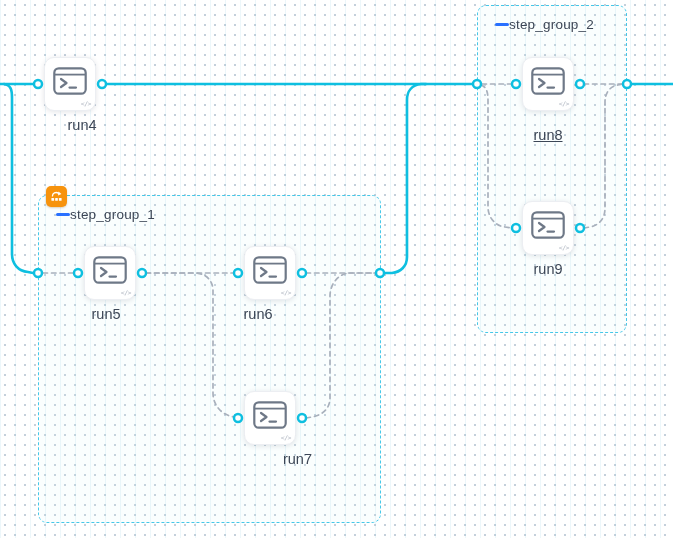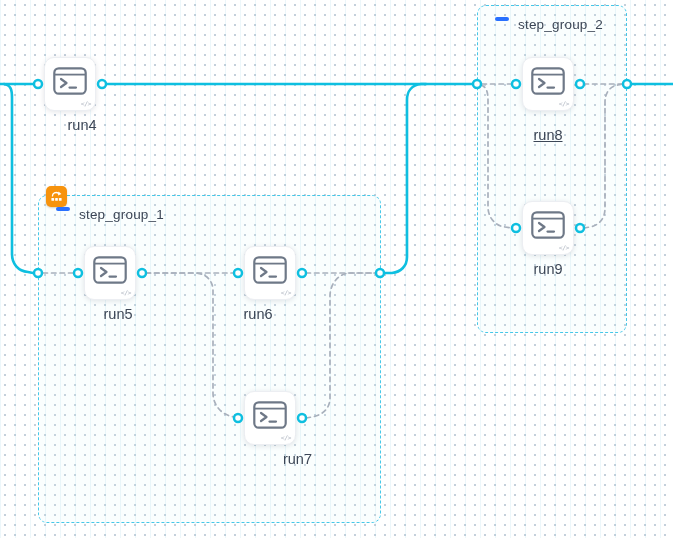--- a/index.html
+++ b/index.html
@@ -22,21 +22,21 @@
   .port{fill:#ffffff;stroke:var(--port-ring);stroke-width:2.5px;}
   .group{
     position:absolute;z-index:1;
     border:1.6px dashed var(--group-border);
     border-radius:9px;
     background:rgba(210,242,250,0.10);
     box-sizing:border-box;
   }
   .group-header{
     position:absolute;left:17px;top:11px;
-    display:flex;gap:9px;
+    display:flex;align-items:center;
   }
   .minus-bar{width:14px;height:3.6px;border-radius:2px;background:var(--minus);flex:0 0 auto;}
   .group-label{font-size:13.5px;color:var(--label);letter-spacing:0.2px;white-space:nowrap;}
   .group-badge{
     position:absolute;left:7px;top:-10px;
     width:21px;height:21px;border-radius:5px;
     background:var(--badge-bg);
     box-shadow:0 1px 2px rgba(120,70,0,0.25);
     display:flex;align-items:center;justify-content:center;
   }
@@ -117,21 +117,21 @@
       <div class="node-label" style="left: 40px; top: 117px;">run4</div>
       <div class="node" style="left: 84px; top: 246px;">
         <div class="node-icon"><svg width="34" height="28" viewBox="0 0 34 28">
             <rect x="1.3" y="1.3" width="31.4" height="25.4" rx="4.5" fill="none" stroke="#6e7887" stroke-width="2.2"></rect>
             <line x1="1.5" y1="7.6" x2="32.5" y2="7.6" stroke="#6e7887" stroke-width="1.8"></line>
             <path d="M8 12 L13.5 16 L8 20" fill="none" stroke="#6e7887" stroke-width="2.2" stroke-linecap="round" stroke-linejoin="round"></path>
             <line x1="16.5" y1="20.6" x2="23" y2="20.6" stroke="#6e7887" stroke-width="2.2" stroke-linecap="round"></line>
           </svg></div>
         <div class="code-glyph">&lt;/&gt;</div>
       </div>
-      <div class="node-label" style="left: 76px; top: 306px;">run5</div>
+      <div class="node-label" style="left: 64px; top: 306px;">run5</div>
       <div class="node" style="left: 244px; top: 246px;">
         <div class="node-icon"><svg width="34" height="28" viewBox="0 0 34 28">
             <rect x="1.3" y="1.3" width="31.4" height="25.4" rx="4.5" fill="none" stroke="#6e7887" stroke-width="2.2"></rect>
             <line x1="1.5" y1="7.6" x2="32.5" y2="7.6" stroke="#6e7887" stroke-width="1.8"></line>
             <path d="M8 12 L13.5 16 L8 20" fill="none" stroke="#6e7887" stroke-width="2.2" stroke-linecap="round" stroke-linejoin="round"></path>
             <line x1="16.5" y1="20.6" x2="23" y2="20.6" stroke="#6e7887" stroke-width="2.2" stroke-linecap="round"></line>
           </svg></div>
         <div class="code-glyph">&lt;/&gt;</div>
       </div>
       <div class="node-label" style="left: 216px; top: 306px;">run6</div>

